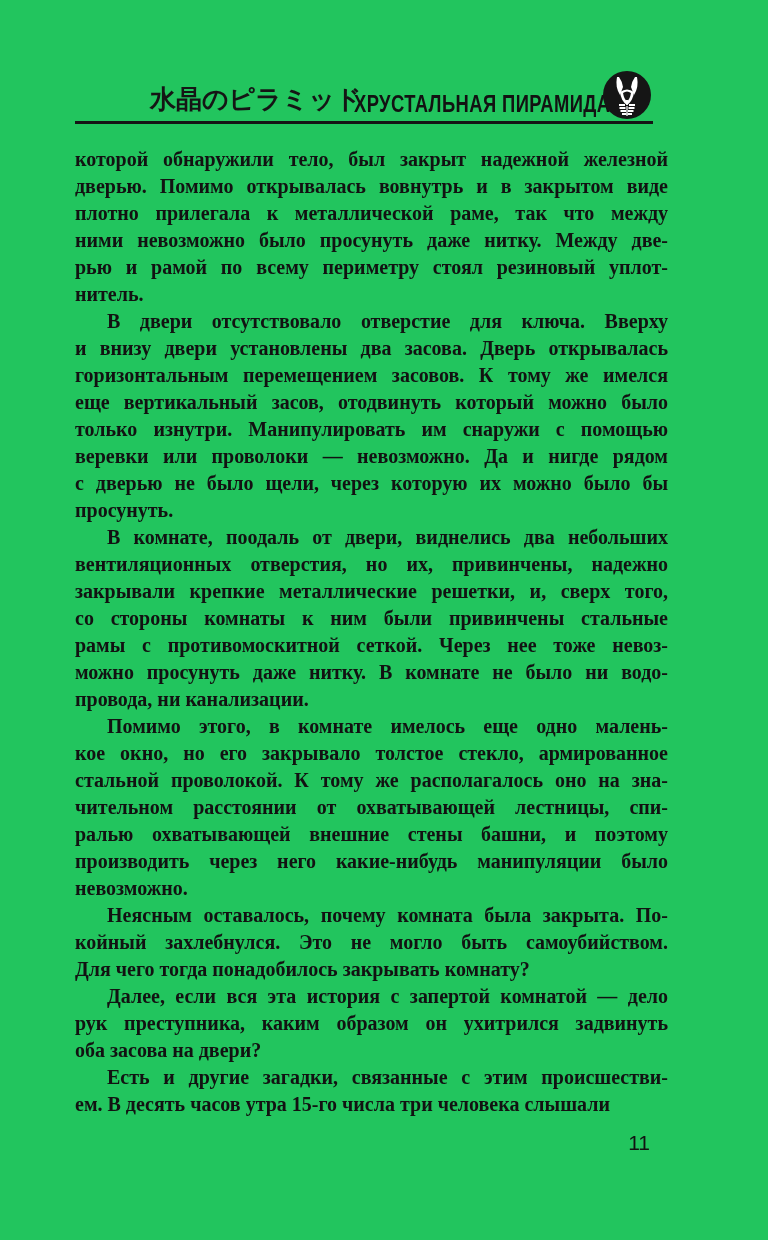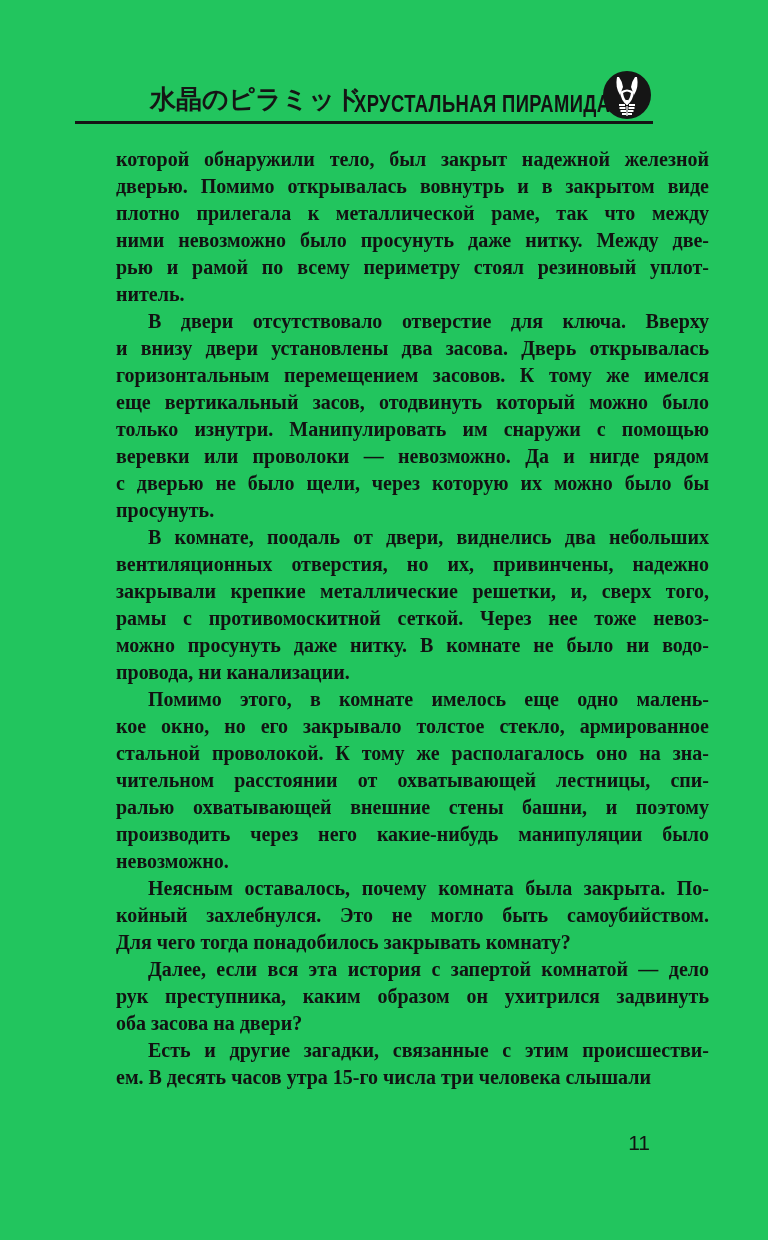--- a/index.html
+++ b/index.html
@@ -51,21 +51,20 @@
     top: 70px;
     width: 50px;
     height: 50px;
   }
   
   .body-text {
     position: absolute;
     left: 75px;
     top: 146px;
     width: 593px;
-    margin-left: 41px;
   }
   .line {
     font-family: "Liberation Serif", "DejaVu Serif", serif;
     font-weight: 700;
     font-size: 20px;
     height: 27px;
     line-height: 27px;
     color: #121212;
     text-align: justify;
     text-align-last: justify;
@@ -133,20 +132,21 @@
       <div class="line">и внизу двери установлены два засова. Дверь открывалась</div>
       <div class="line">горизонтальным перемещением засовов. К тому же имелся</div>
       <div class="line">еще вертикальный засов, отодвинуть который можно было</div>
       <div class="line">только изнутри. Манипулировать им снаружи с помощью</div>
       <div class="line">веревки или проволоки — невозможно. Да и нигде рядом</div>
       <div class="line">с дверью не было щели, через которую их можно было бы</div>
       <div class="line para-end">просунуть.</div>
       <div class="line first-indent">В комнате, поодаль от двери, виднелись два небольших</div>
       <div class="line">вентиляционных отверстия, но их, привинчены, надежно</div>
       <div class="line">закрывали крепкие металлические решетки, и, сверх того,</div>
+      <div class="line">со стороны комнаты к ним были привинчены стальные</div>
       <div class="line">рамы с противомоскитной сеткой. Через нее тоже невоз-</div>
       <div class="line">можно просунуть даже нитку. В комнате не было ни водо-</div>
       <div class="line para-end">провода, ни канализации.</div>
       <div class="line first-indent">Помимо этого, в комнате имелось еще одно малень-</div>
       <div class="line">кое окно, но его закрывало толстое стекло, армированное</div>
       <div class="line">стальной проволокой. К тому же располагалось оно на зна-</div>
       <div class="line">чительном расстоянии от охватывающей лестницы, спи-</div>
       <div class="line">ралью охватывающей внешние стены башни, и поэтому</div>
       <div class="line">производить через него какие-нибудь манипуляции было</div>
       <div class="line para-end">невозможно.</div>

